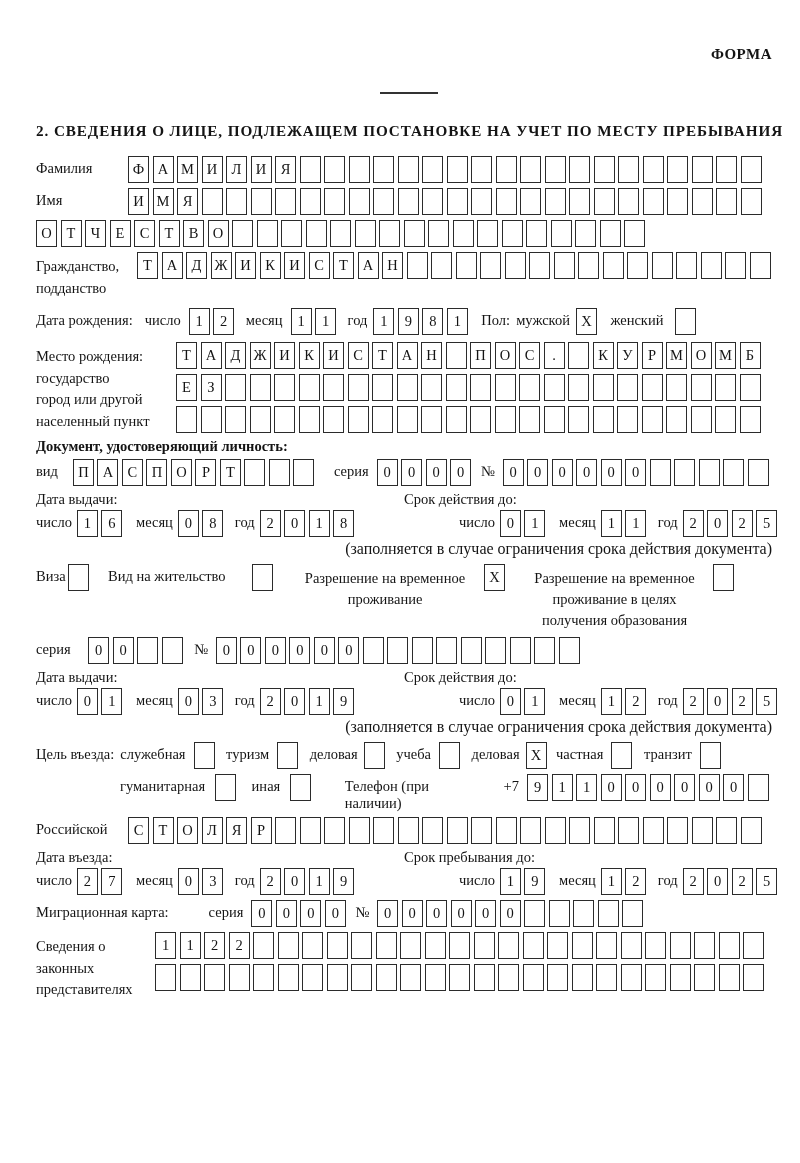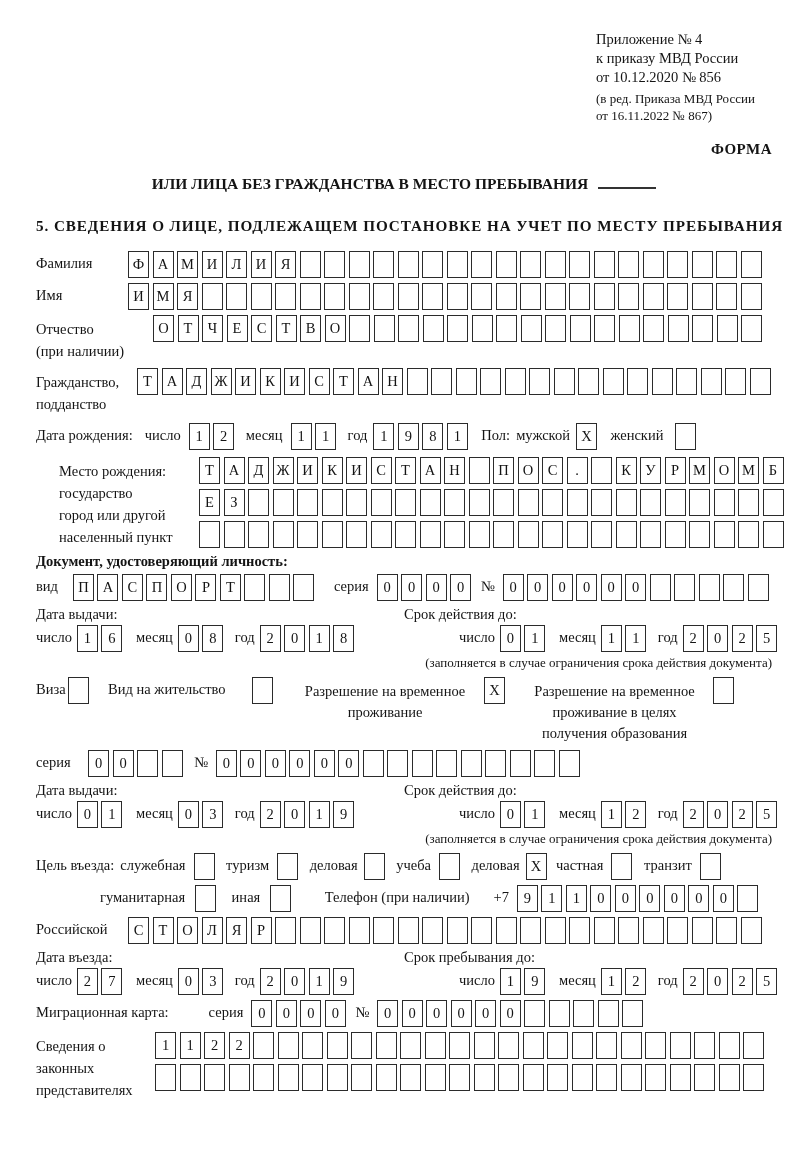--- a/index.html
+++ b/index.html
@@ -25,54 +25,45 @@
     font-size:14.5px;flex:0 0 auto;background:#fff;
   }
   .stack{display:flex;flex-direction:column;row-gap:5px;}
   .center{text-align:left;}
   .bold{font-weight:bold;}
   .half{width:50%;box-sizing:border-box;}
   .dl-row{display:flex;margin-bottom:2px;}
   .date-row{display:flex;align-items:flex-start;margin-bottom:3px;}
   .dg{display:inline-flex;align-items:flex-start;}
   .dg .t{padding-top:4px;margin-right:5px;}
-  .note-right{text-align:right;font-size:13px;margin-bottom:6px;}
+  .note-right{text-align:right;font-size:16px;margin-bottom:6px;}
   .para{margin:4px 0 8px 0;line-height:1.55;}
   .cb-item{display:inline-flex;align-items:flex-start;}
   .cb-item .t{padding-top:4px;margin-right:8px;text-align:right;}
   .ml{white-space:pre-line;text-align:center;line-height:1.45;}
   .g6{margin-left:6px;} .g8{margin-left:8px;} .g10{margin-left:10px;} .g12{margin-left:12px;}
   .g16{margin-left:16px;} .g20{margin-left:20px;} .g24{margin-left:24px;} .g30{margin-left:30px;}
   .g40{margin-left:40px;}
   .pt{padding-top:4px;}
 </style>
 </head>
 <body>
 
 <div class="page">
 
-  <div class="appendix-block">
-    <div>Приложение № 4</div>
-    <div>к приказу МВД России</div>
-    <div>от 10.12.2020 № 856</div>
-    <div class="sub">
-      <div>(в ред. Приказа МВД России</div>
-      <div>от 16.11.2022 № 867)</div>
-    </div>
-  </div>
 
   <div class="forma">ФОРМА</div>
 
   <div class="title">
     <div>
-      <span>ИЛИ ЛИЦА БЕЗ ГРАЖДАНСТВА В МЕСТО ПРЕБЫВАНИЯ</span><span class="blank-line"></span>
+      <span class="blank-line"></span>
     </div>
   </div>
 
-  <div class="sec-heading">5. СВЕДЕНИЯ О ЛИЦЕ, ПОДЛЕЖАЩЕМ ПОСТАНОВКЕ НА УЧЕТ ПО МЕСТУ ПРЕБЫВАНИЯ</div>
+  <div class="sec-heading">2. СВЕДЕНИЯ О ЛИЦЕ, ПОДЛЕЖАЩЕМ ПОСТАНОВКЕ НА УЧЕТ ПО МЕСТУ ПРЕБЫВАНИЯ</div>
 
   <div class="rows">
 
     <div class="row">
       <span class="lbl" style="width:92px">Фамилия</span>
       <span class="cellrow">
           <span class="cell">Ф</span>
           <span class="cell">А</span>
           <span class="cell">М</span>
           <span class="cell">И</span>
@@ -127,24 +118,20 @@
           <span class="cell"></span>
           <span class="cell"></span>
           <span class="cell"></span>
           <span class="cell"></span>
           <span class="cell"></span>
           <span class="cell"></span>
         </span>
     </div>
 
     <div class="row">
-      <span class="lbl lbl2" style="width:117px">
-        <span>Отчество</span><br>
-        <span>(при наличии)</span>
-      </span>
       <span class="cellrow">
           <span class="cell">О</span>
           <span class="cell">Т</span>
           <span class="cell">Ч</span>
           <span class="cell">Е</span>
           <span class="cell">С</span>
           <span class="cell">Т</span>
           <span class="cell">В</span>
           <span class="cell">О</span>
           <span class="cell"></span>
@@ -225,21 +212,21 @@
       <span class="pt g6">мужской</span>
       <span class="cellrow g6">
           <span class="cell">X</span>
         </span>
       <span class="pt g10">женский</span>
       <span class="cellrow g12">
           <span class="cell"></span>
         </span>
     </div>
 
-    <div class="row" style="margin-top:7px;margin-left:23px;">
+    <div class="row" style="margin-top:7px;">
       <span class="lbl lbl2" style="width:140px">
         <span>Место рождения:</span><br>
         <span>государство</span><br>
         <span>город или другой</span><br>
         <span>населенный пункт</span>
       </span>
       <span class="stack">
         <span class="cellrow">
             <span class="cell">Т</span>
             <span class="cell">А</span>
@@ -537,21 +524,21 @@
       <span class="cellrow g8">
           <span class="cell"></span>
         </span>
       <span class="pt g8">транзит</span>
       <span class="cellrow g8">
           <span class="cell"></span>
         </span>
     </div>
 
     <div class="row" style="margin-top:3px;">
-      <span class="pt" style="margin-left:64px">гуманитарная</span>
+      <span class="pt" style="margin-left:84px">гуманитарная</span>
       <span class="cellrow g10">
           <span class="cell"></span>
         </span>
       <span class="pt g12">иная</span>
       <span class="cellrow g10">
           <span class="cell"></span>
         </span>
       <span class="pt g30">Телефон (при наличии)</span>
       <span class="pt g24">+7</span>
       <span class="cellrow g8">

